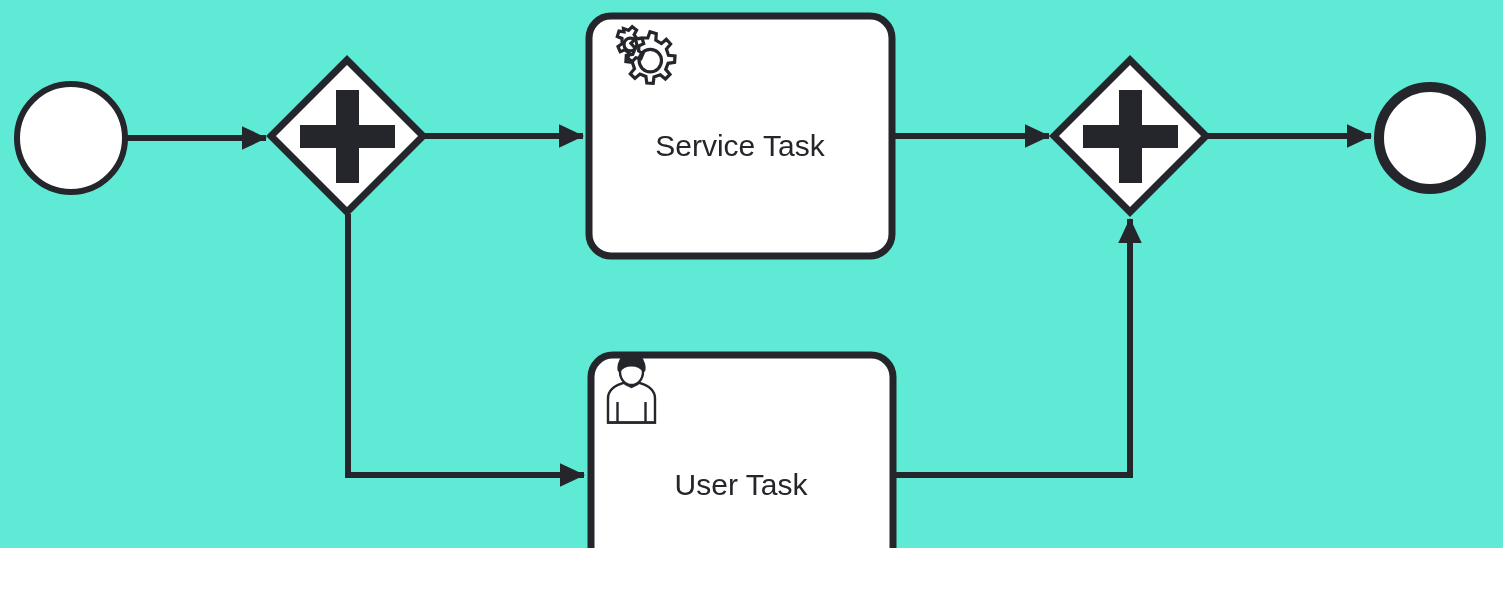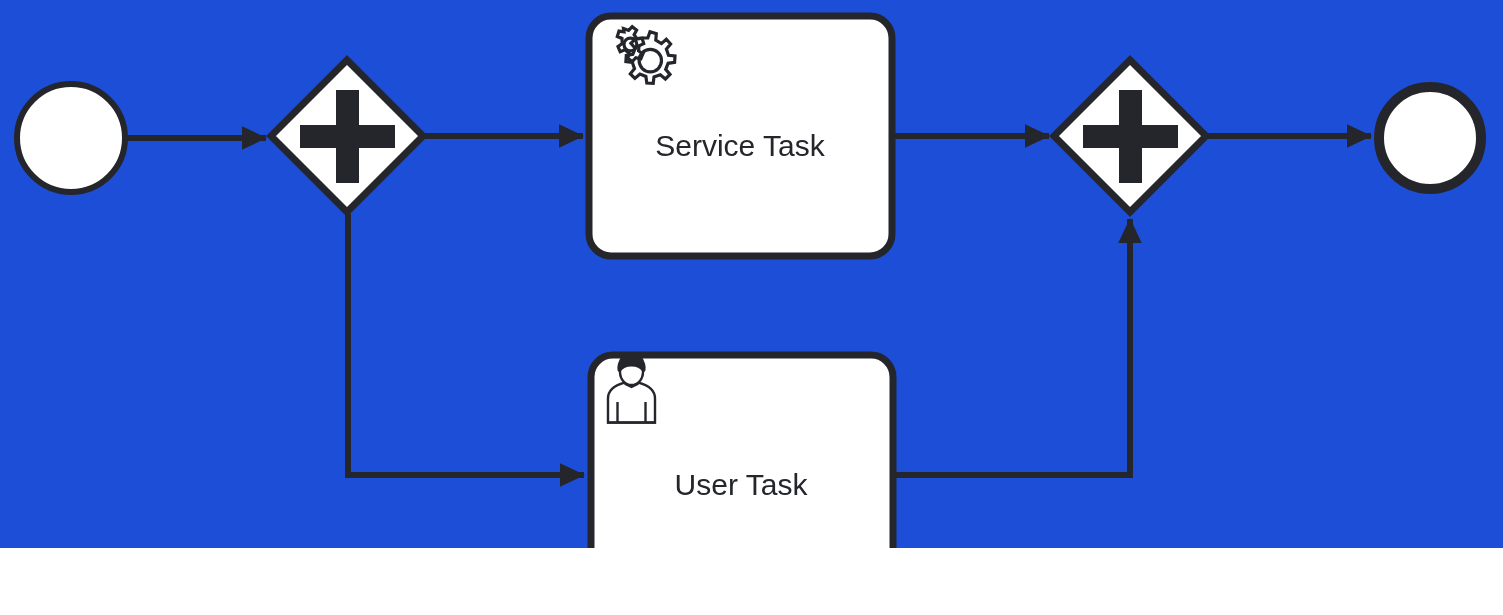--- a/index.html
+++ b/index.html
@@ -8,21 +8,21 @@
     padding: 0;
     background: #ffffff;
   }
   body {
     font-family: "Liberation Sans", sans-serif;
   }
   #canvas {
     position: relative;
     width: 1503px;
     height: 548px;
-    background: #1d4ed8;
+    background: #5eead4;
     overflow: hidden;
   }
   #diagram-svg {
     display: block;
     width: 1503px;
     height: 615px;
   }
   .task-label {
     font-family: "Liberation Sans", sans-serif;
     font-size: 30px;

